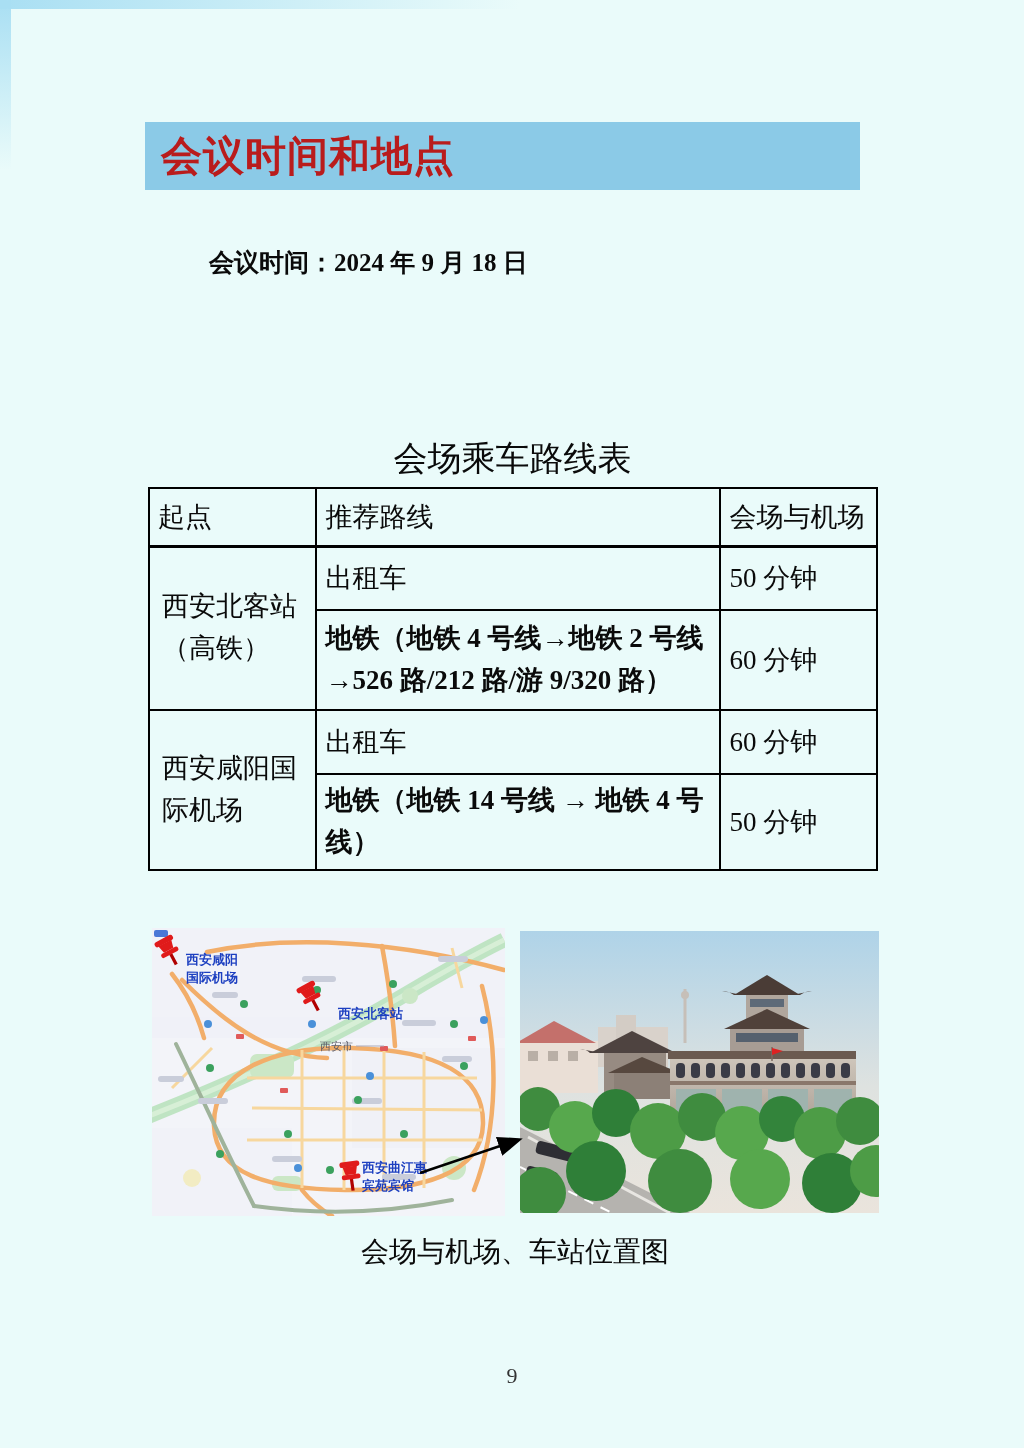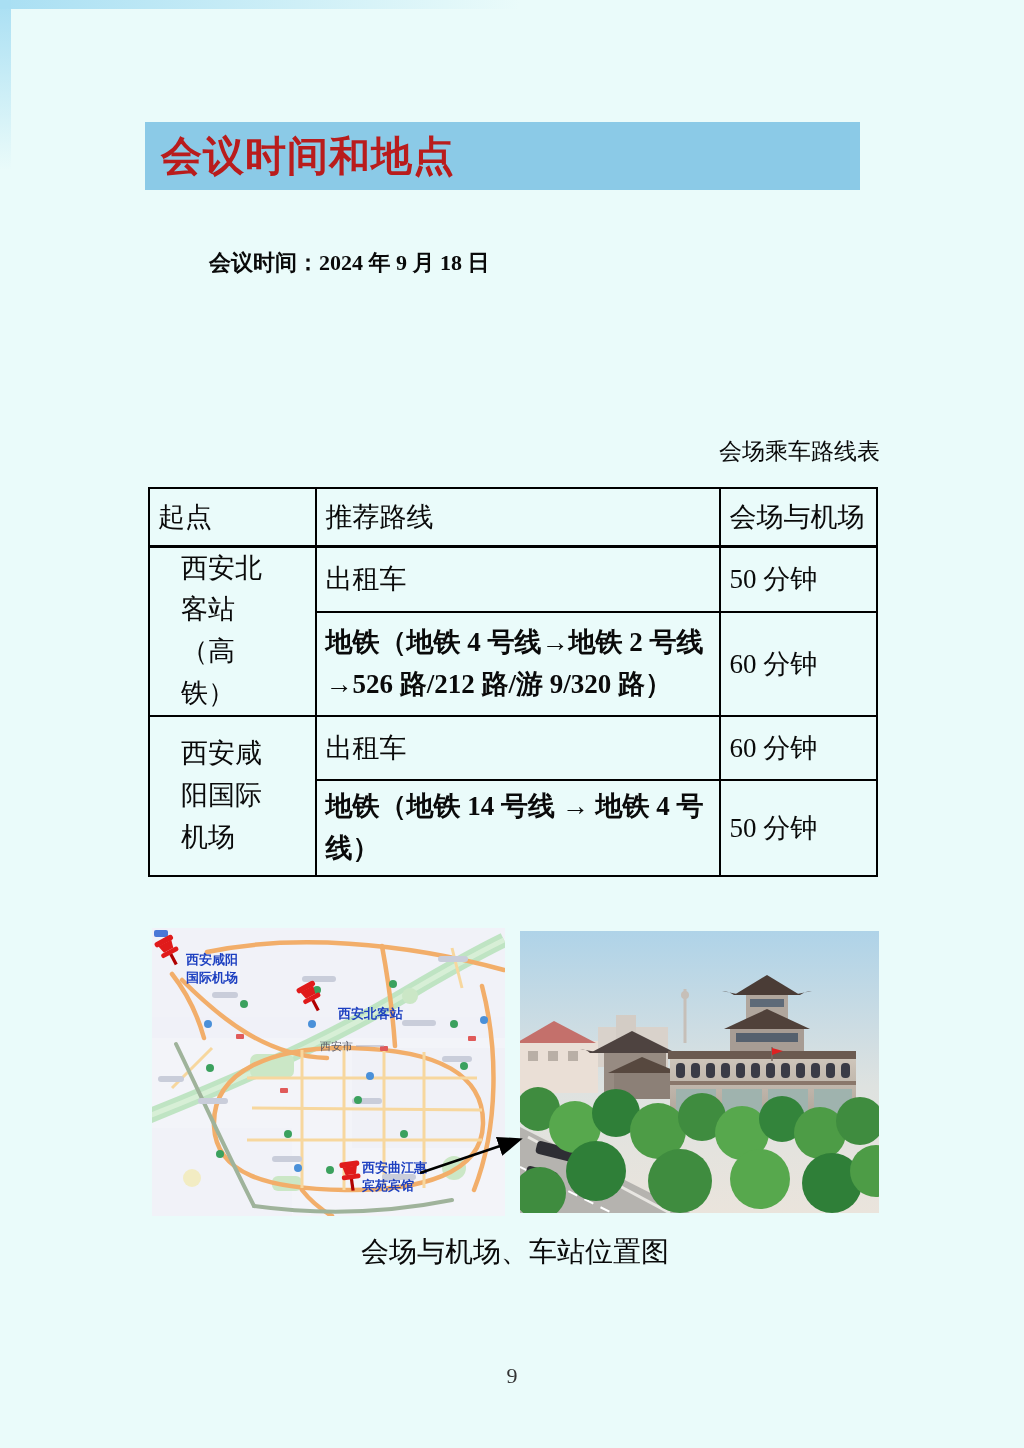--- a/index.html
+++ b/index.html
@@ -32,40 +32,40 @@
     background:var(--bar-blue);
     display:flex;align-items:center;
     padding-left:16px;
   }
   .title-bar h1{
     font-family:"Liberation Sans","DejaVu Sans",sans-serif;
     font-weight:900;font-size:41px;letter-spacing:1px;color:#b91c1c;
   }
   .body-text{
     position:absolute;left:145px;top:234px;width:737px;
-    font-size:22px;font-weight:bold;line-height:57px;
+    font-size:25px;font-weight:bold;line-height:57px;
   }
   .body-text p{text-indent:64px;}
   .table-title{
     position:absolute;left:145px;top:436px;width:735px;
-    text-align:right;font-size:23px;
+    text-align:center;font-size:34px;
   }
   table.route-table{
     position:absolute;left:148px;top:487px;width:730px;
     border-collapse:collapse;table-layout:fixed;
     font-size:27px;
   }
   .route-table th,.route-table td{
     border:2px solid #000;
     text-align:left;vertical-align:middle;
     font-weight:normal;
     padding:0 8px;
   }
   .route-table thead th{height:58px;border-bottom-width:3px;}
-  .route-table .origin-cell{padding:0 31px;line-height:1.55;}
+  .route-table .origin-cell{padding:0 12px;line-height:1.55;}
   .route-table .row-taxi-1 td{height:64px;}
   .route-table .row-metro-1 td{height:100px;}
   .route-table .row-taxi-2 td{height:64px;}
   .route-table .row-metro-2 td{height:96px;}
   .route-table .metro-cell{font-weight:bold;line-height:1.55;margin-left:20px;}
   .route-table .duration-cell{font-weight:normal;}
   .figure-row{
     position:absolute;left:152px;top:928px;width:727px;height:288px;
   }
   .map-image{position:absolute;left:0;top:0;}

